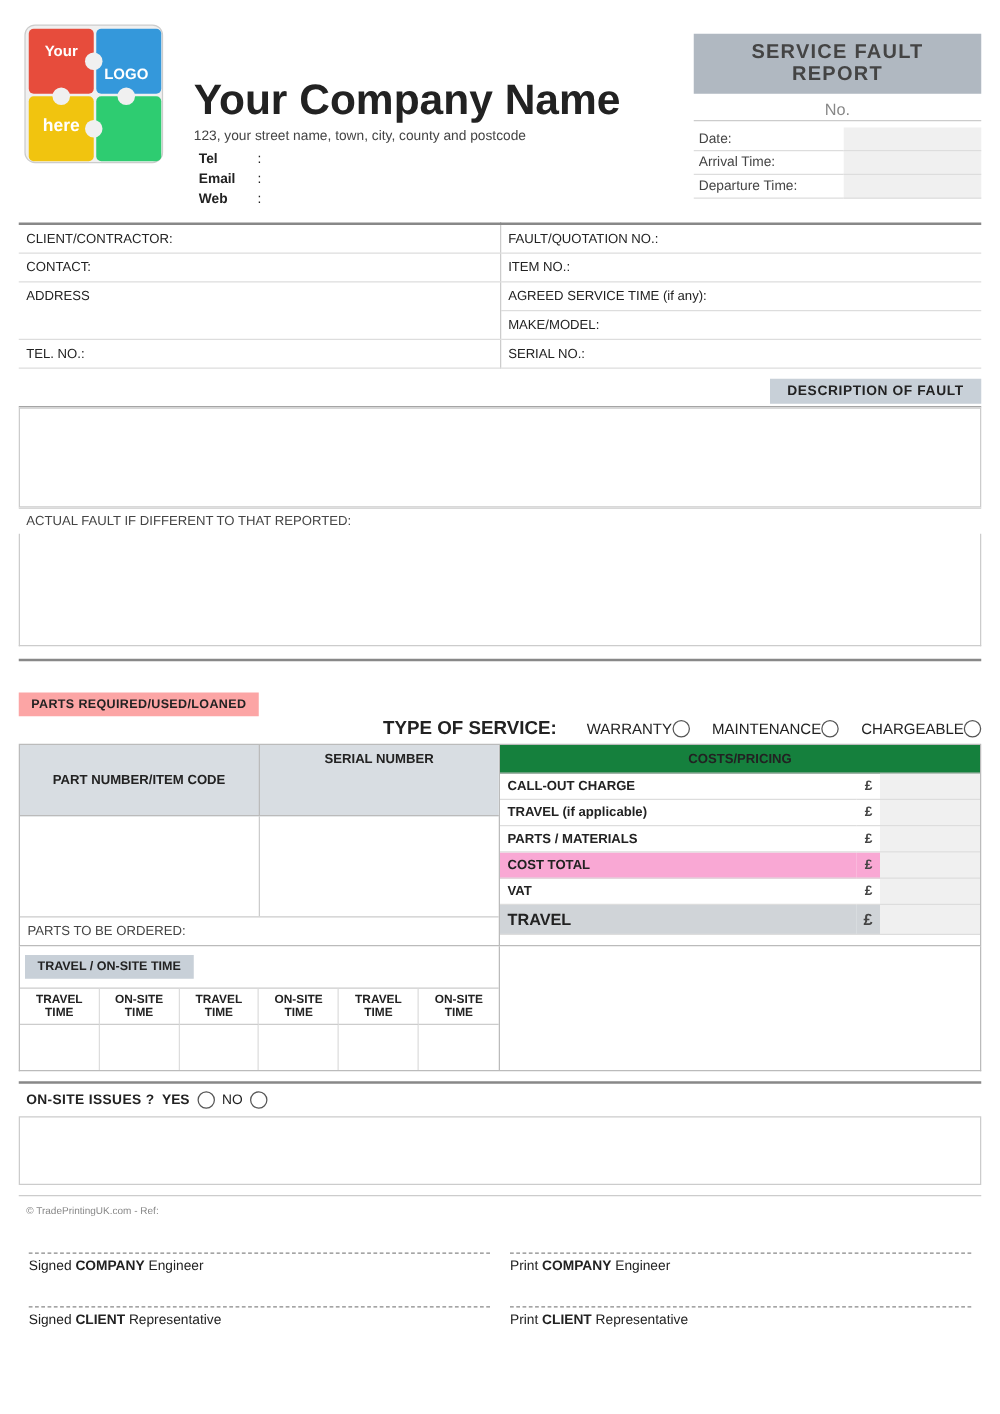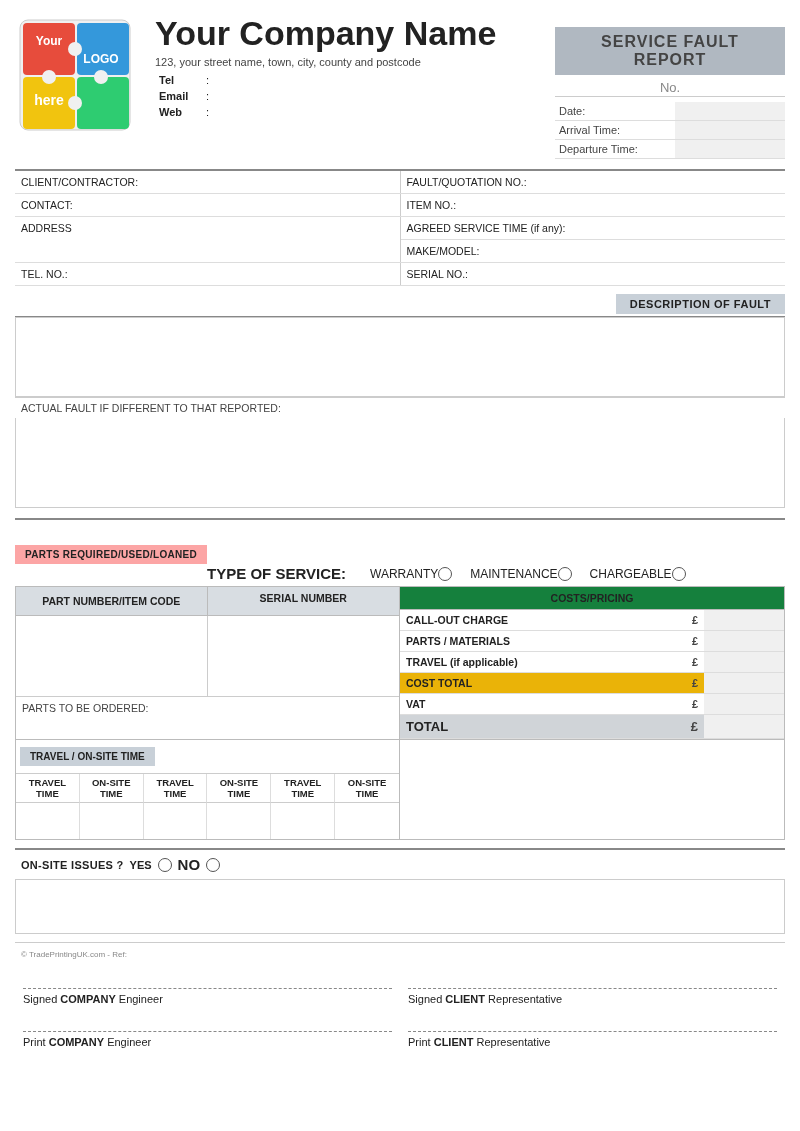--- a/index.html
+++ b/index.html
@@ -30,20 +30,21 @@
       flex-shrink: 0;
       margin-right: 15px;
       position: relative;
     }
     .logo-cube {
       width: 120px;
       height: 120px;
     }
     .company-info {
       flex: 1;
+      margin-top: 47px;
     }
     .company-name {
       font-size: 34px;
       font-weight: bold;
       color: #222;
       line-height: 1.1;
       margin-bottom: 4px;
     }
     .company-address {
       font-size: 11px;
@@ -178,21 +179,21 @@
       font-weight: bold;
       padding: 4px 10px;
       letter-spacing: 0.3px;
       color: #222;
       white-space: nowrap;
     }
     .type-service-block {
       flex: 1;
       display: flex;
       align-items: center;
-      justify-content: flex-start;
+      justify-content: flex-end;
       gap: 18px;
       font-size: 13px;
       font-weight: bold;
       margin-top: 39px;
     }
     .type-service-title {
       font-size: 15px;
       font-weight: bold;
       margin-right: 6px;
     }
@@ -229,21 +230,21 @@
       text-align: right;
       font-weight: bold;
       color: #444;
     }
     .costs-table tr td.amount {
       background: #f0f0f0;
       width: 80px;
     }
     .costs-total-row td {
       font-weight: bold !important;
-      background: #eab308;
+      background: #f9a8d4;
     }
     .costs-grand-total td {
       font-weight: bold !important;
       font-size: 13px !important;
       background: #d0d4d8;
     }
     .travel-header-tag {
       background: #c8d0d8;
       font-size: 10px;
       font-weight: bold;
@@ -416,61 +417,61 @@
         <span>CHARGEABLE</span>
         <span class="radio-circle"></span>
       </span>
     </div>
   </div>
 
   <div style="display:grid; grid-template-columns: 1fr 1fr; border: 1px solid #bbb;">
 
     <div style="border-right: 1px solid #bbb;">
       <div style="display:grid; grid-template-columns:1fr 1fr; background:#d8dde2; border-bottom:1px solid #bbb;">
-        <div style="padding:8px 6px; font-size:10.5px; font-weight:bold; border-right:1px solid #bbb; text-align:center;">PART NUMBER/ITEM CODE</div>
+        <div style="padding:22px 6px; font-size:10.5px; font-weight:bold; border-right:1px solid #bbb; text-align:center;">PART NUMBER/ITEM CODE</div>
         <div style="padding:5px 6px; font-size:10.5px; font-weight:bold; text-align:center;">SERIAL NUMBER</div>
       </div>
       <div style="display:grid; grid-template-columns:1fr 1fr; min-height:80px;">
         <div style="border-right:1px solid #ccc; min-height:80px;"></div>
         <div style="min-height:80px;"></div>
       </div>
       <div style="padding:5px 6px; font-size:10.5px; color:#444; border-top:1px solid #ccc;">PARTS TO BE ORDERED:</div>
     </div>
 
     <div>
       <div style="padding:5px 6px; font-size:10.5px; font-weight:bold; background:#15803d; border-bottom:1px solid #bbb; text-align:center;">COSTS/PRICING</div>
       <table class="costs-table">
         <tbody>
             <tr>
           <td>CALL-OUT CHARGE</td>
           <td class="pound">£</td>
           <td class="amount"></td>
         </tr>
         <tr>
-          <td>PARTS / MATERIALS</td>
+          <td>TRAVEL (if applicable)</td>
           <td class="pound">£</td>
           <td class="amount"></td>
         </tr>
         <tr>
-          <td>TRAVEL (if applicable)</td>
+          <td>PARTS / MATERIALS</td>
           <td class="pound">£</td>
           <td class="amount"></td>
         </tr>
         <tr class="costs-total-row">
           <td>COST TOTAL</td>
           <td class="pound">£</td>
           <td class="amount"></td>
         </tr>
         <tr>
           <td>VAT</td>
           <td class="pound">£</td>
           <td class="amount"></td>
         </tr>
         <tr class="costs-grand-total">
-          <td>TOTAL</td>
+          <td>TRAVEL</td>
           <td class="pound">£</td>
           <td class="amount"></td>
         </tr>
       </tbody>
         </table>
     </div>
   </div>
 
   <div style="display:grid; grid-template-columns: 1fr 1fr; border:1px solid #bbb; border-top:none;">
     <div style="border-right:1px solid #bbb;">
@@ -497,47 +498,47 @@
       </div>
     </div>
 
     <div></div>
   </div>
 
   <div style="border-top:2px solid #888; padding:6px 6px 2px 6px; display:flex; align-items:center; gap:6px; margin-top:8px;">
     <span style="font-weight:bold; font-size:11px; letter-spacing:0.3px;">ON-SITE ISSUES ?</span>
     <span style="font-size:11px; font-weight:bold;">YES</span>
     <span class="radio-circle"></span>
-    <span style="font-size:15px; font-weight:bold;">NO</span>
+    <span style="font-size:11px; font-weight:normal;">NO</span>
     <span class="radio-circle"></span>
   </div>
   <div style="min-height:55px; border:1px solid #ccc; margin: 4px 0; background:#fff;"></div>
 
   <div class="sig-section">
     <div class="copyright">© TradePrintingUK.com - Ref:</div>
     <div class="sig-grid">
 
       <div class="sig-col">
         <div class="sig-line"></div>
         <div class="sig-label">
           <span>Signed </span><b>COMPANY</b><span> Engineer</span>
         </div>
       </div>
 
       <div class="sig-col">
+        <div class="print-line"></div>
+        <div class="sig-label">
+          <span>Print </span><b>COMPANY</b><span> Engineer</span>
+        </div>
+      </div>
+
+      <div class="sig-col">
         <div class="sig-line"></div>
         <div class="sig-label">
           <span>Signed </span><b>CLIENT</b><span> Representative</span>
-        </div>
-      </div>
-
-      <div class="sig-col">
-        <div class="print-line"></div>
-        <div class="sig-label">
-          <span>Print </span><b>COMPANY</b><span> Engineer</span>
         </div>
       </div>
 
       <div class="sig-col">
         <div class="print-line"></div>
         <div class="sig-label">
           <span>Print </span><b>CLIENT</b><span> Representative</span>
         </div>
       </div>
     </div>

